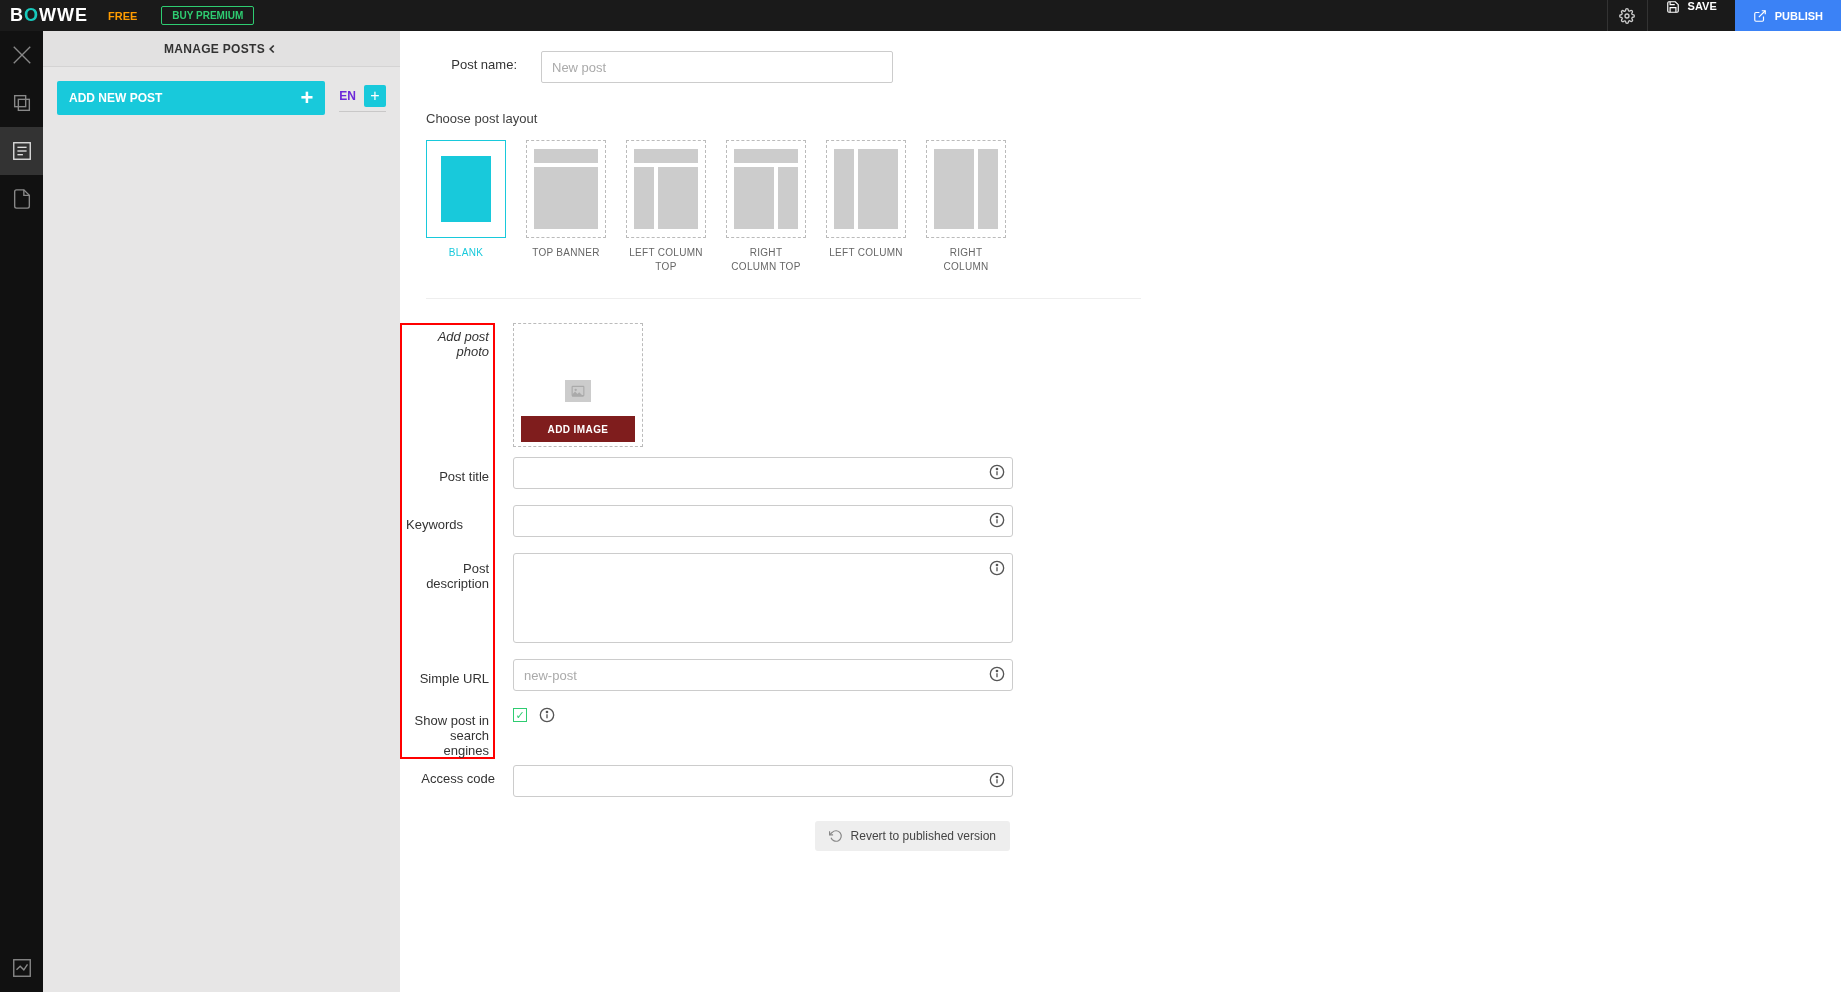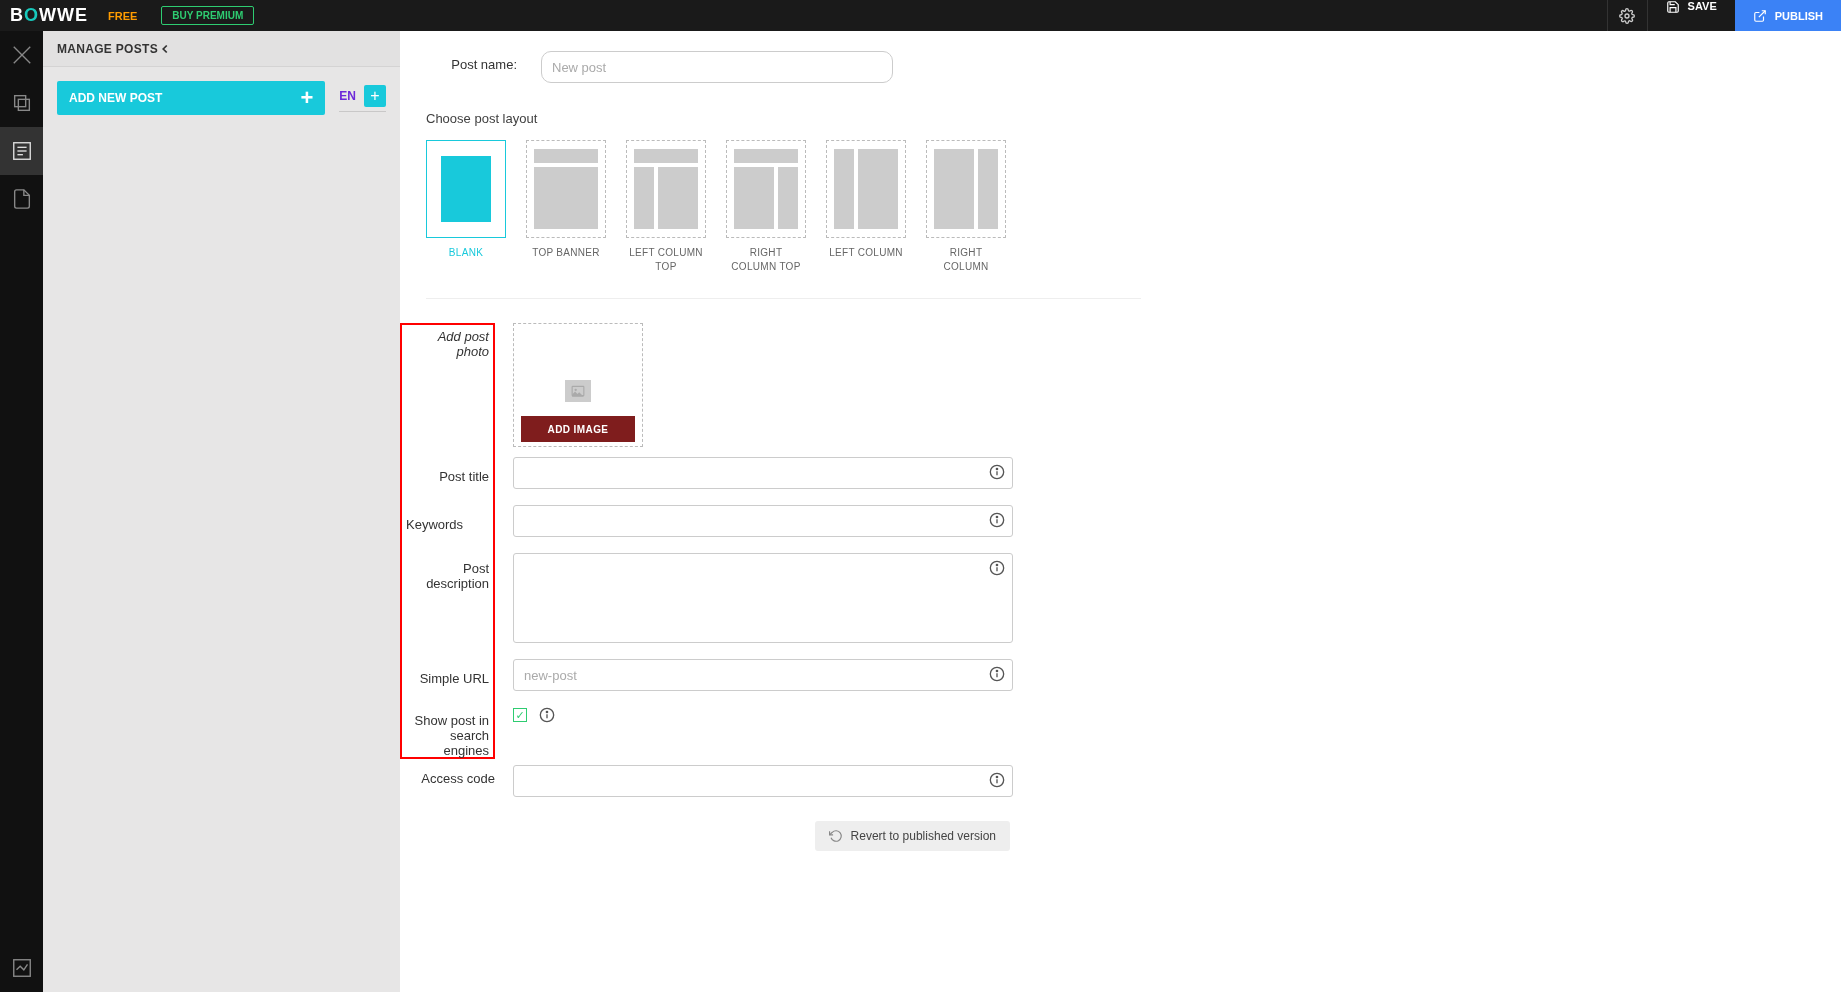--- a/index.html
+++ b/index.html
@@ -17,35 +17,35 @@
 .top-publish { display: flex; align-items: center; gap: 8px; padding: 0 18px; background: #3b82f6; color: #fff; font-size: 11px; font-weight: 700; cursor: pointer; }
 
 
 .vnav { position: fixed; left: 0; top: 31px; bottom: 0; width: 43px; background: #111; display: flex; flex-direction: column; }
 .vnav-item { width: 43px; height: 48px; display: flex; align-items: center; justify-content: center; cursor: pointer; }
 .vnav-item.active { background: #333; }
 .vnav-spacer { flex: 1; }
 
 
 .side-panel { position: fixed; left: 43px; top: 31px; bottom: 0; width: 357px; background: #e7e6e6; display: flex; flex-direction: column; }
-.panel-header { height: 36px; background: #e2e1e1; display: flex; align-items: center; padding: 0 14px; justify-content: flex-start; border-bottom: 1px solid #d4d3d3; }
+.panel-header { height: 36px; background: #e2e1e1; display: flex; align-items: center; padding: 0 14px; justify-content: center; border-bottom: 1px solid #d4d3d3; }
 .panel-title { font-size: 12px; font-weight: 700; color: #333; letter-spacing: 0.3px; }
 .panel-back { cursor: pointer; }
 .panel-body { padding: 14px; display: flex; align-items: center; gap: 14px; }
 .add-post-btn { flex: 1; height: 34px; background: #18c9db; color: #fff; font-size: 12px; font-weight: 700; display: flex; align-items: center; justify-content: space-between; padding: 0 12px; cursor: pointer; border-radius: 2px; }
 .plus-box { font-size: 22px; line-height: 1; }
 .lang-area { display: flex; align-items: center; gap: 8px; padding-bottom: 4px; border-bottom: 1px solid #c9c8c8; }
 .lang-text { color: #6d28d9; font-size: 12px; font-weight: 600; }
 .lang-plus { width: 22px; height: 22px; background: #18c9db; color: #fff; display: flex; align-items: center; justify-content: center; border-radius: 2px; cursor: pointer; font-size: 16px; }
 
 
 .main { margin-left: 400px; padding: 20px 0 60px 0; width: calc(100% - 400px); }
 .form-row { display: flex; align-items: flex-start; margin-bottom: 20px; }
 .form-label { width: 115px; text-align: right; padding-right: 24px; padding-top: 6px; font-size: 13px; color: #333; }
-.post-name-input { width: 352px; height: 32px; border: 1px solid #ccc; border-radius: 10px; padding: 0 10px; font-size: 13px; }
+.post-name-input { width: 352px; height: 32px; border: 1px solid #ccc; border-radius: 2px; padding: 0 10px; font-size: 13px; }
 
 .section-label { margin-left: 0; font-size: 13px; margin-bottom: 14px; color: #404040; margin-top: 28px; }
 
 .layouts { display: flex; gap: 20px; }
 .layout-opt { display: flex; flex-direction: column; align-items: center; cursor: pointer; }
 .layout-thumb { width: 80px; height: 98px; border: 1px dashed #bbb; display: flex; align-items: center; justify-content: center; background: #fff; }
 .layout-thumb.selected { border: 1px solid #18c9db; }
 .layout-label { font-size: 10px; color: #666; margin-top: 8px; text-align: center; letter-spacing: 0.3px; line-height: 1.4; max-width: 80px; }
 .layout-label.selected { color: #18c9db; }
 

